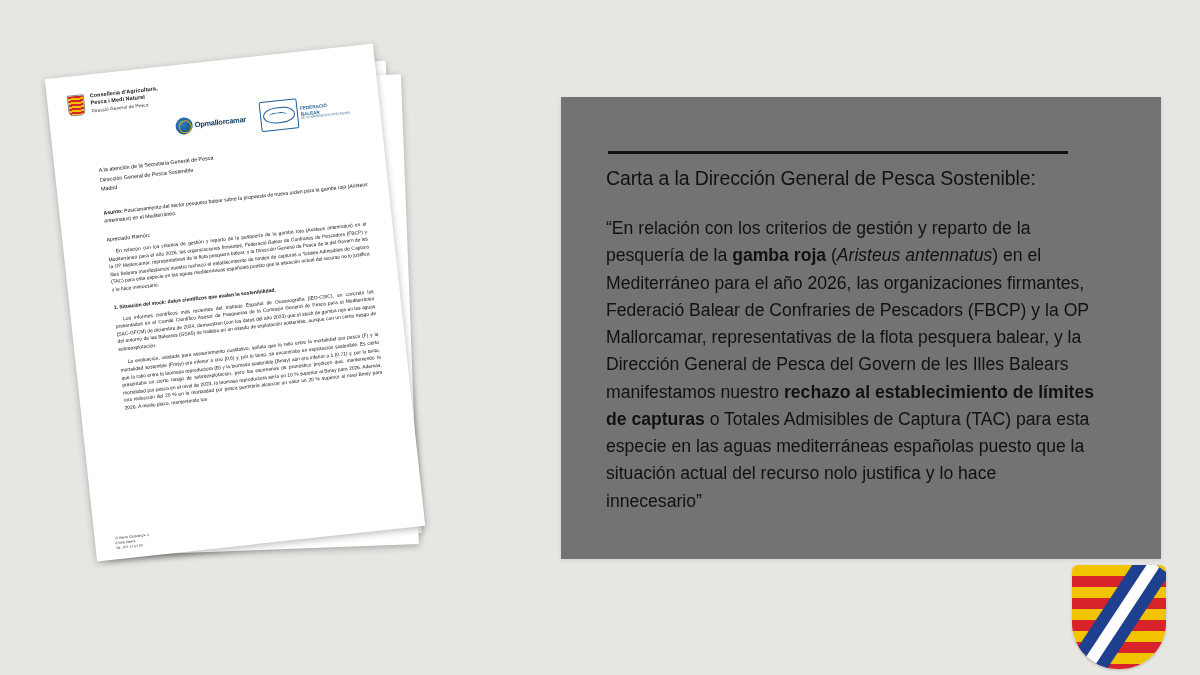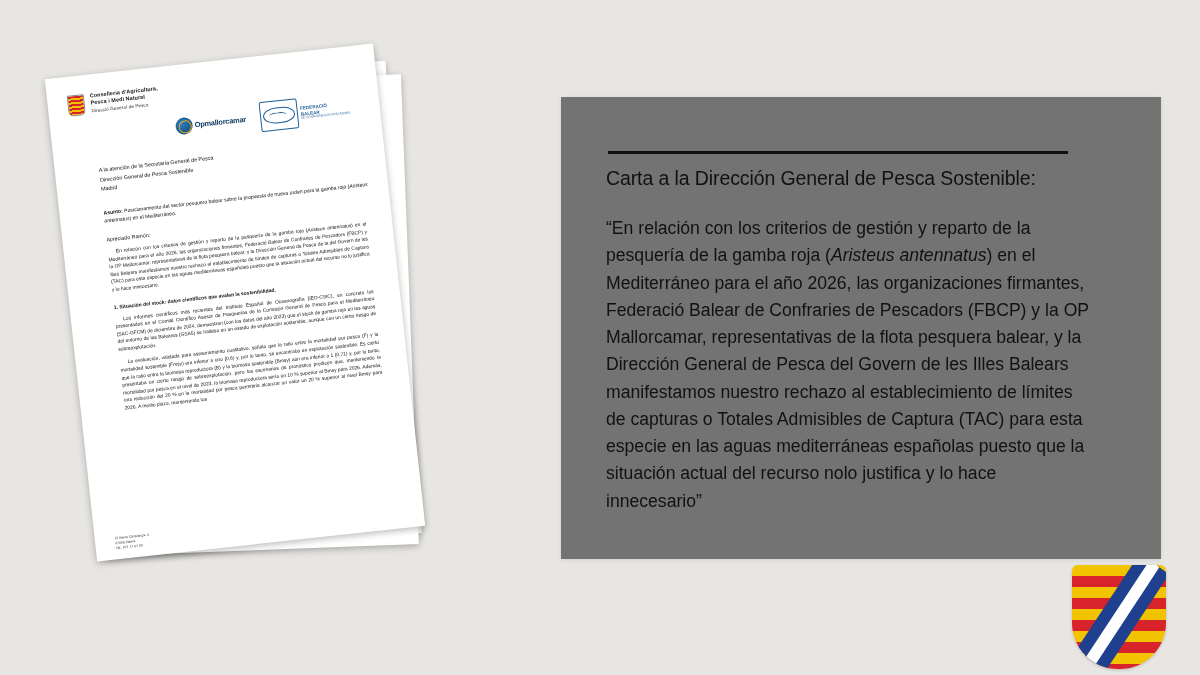--- a/index.html
+++ b/index.html
@@ -240,21 +240,21 @@
   }
   .quote-body {
     position: absolute;
     left: 45px;
     top: 118px;
     width: 490px;
     font-size: 17.6px;
     line-height: 1.55;
     color: #111;
   }
-  .quote-body b { font-weight: normal; }
+  .quote-body b { font-weight: bold; }
   .quote-body i { font-style: italic; }
 
   
   #emblem {
     position: absolute;
     right: 34px;
     bottom: 6px;
     width: 94px;
     height: 104px;
   }

